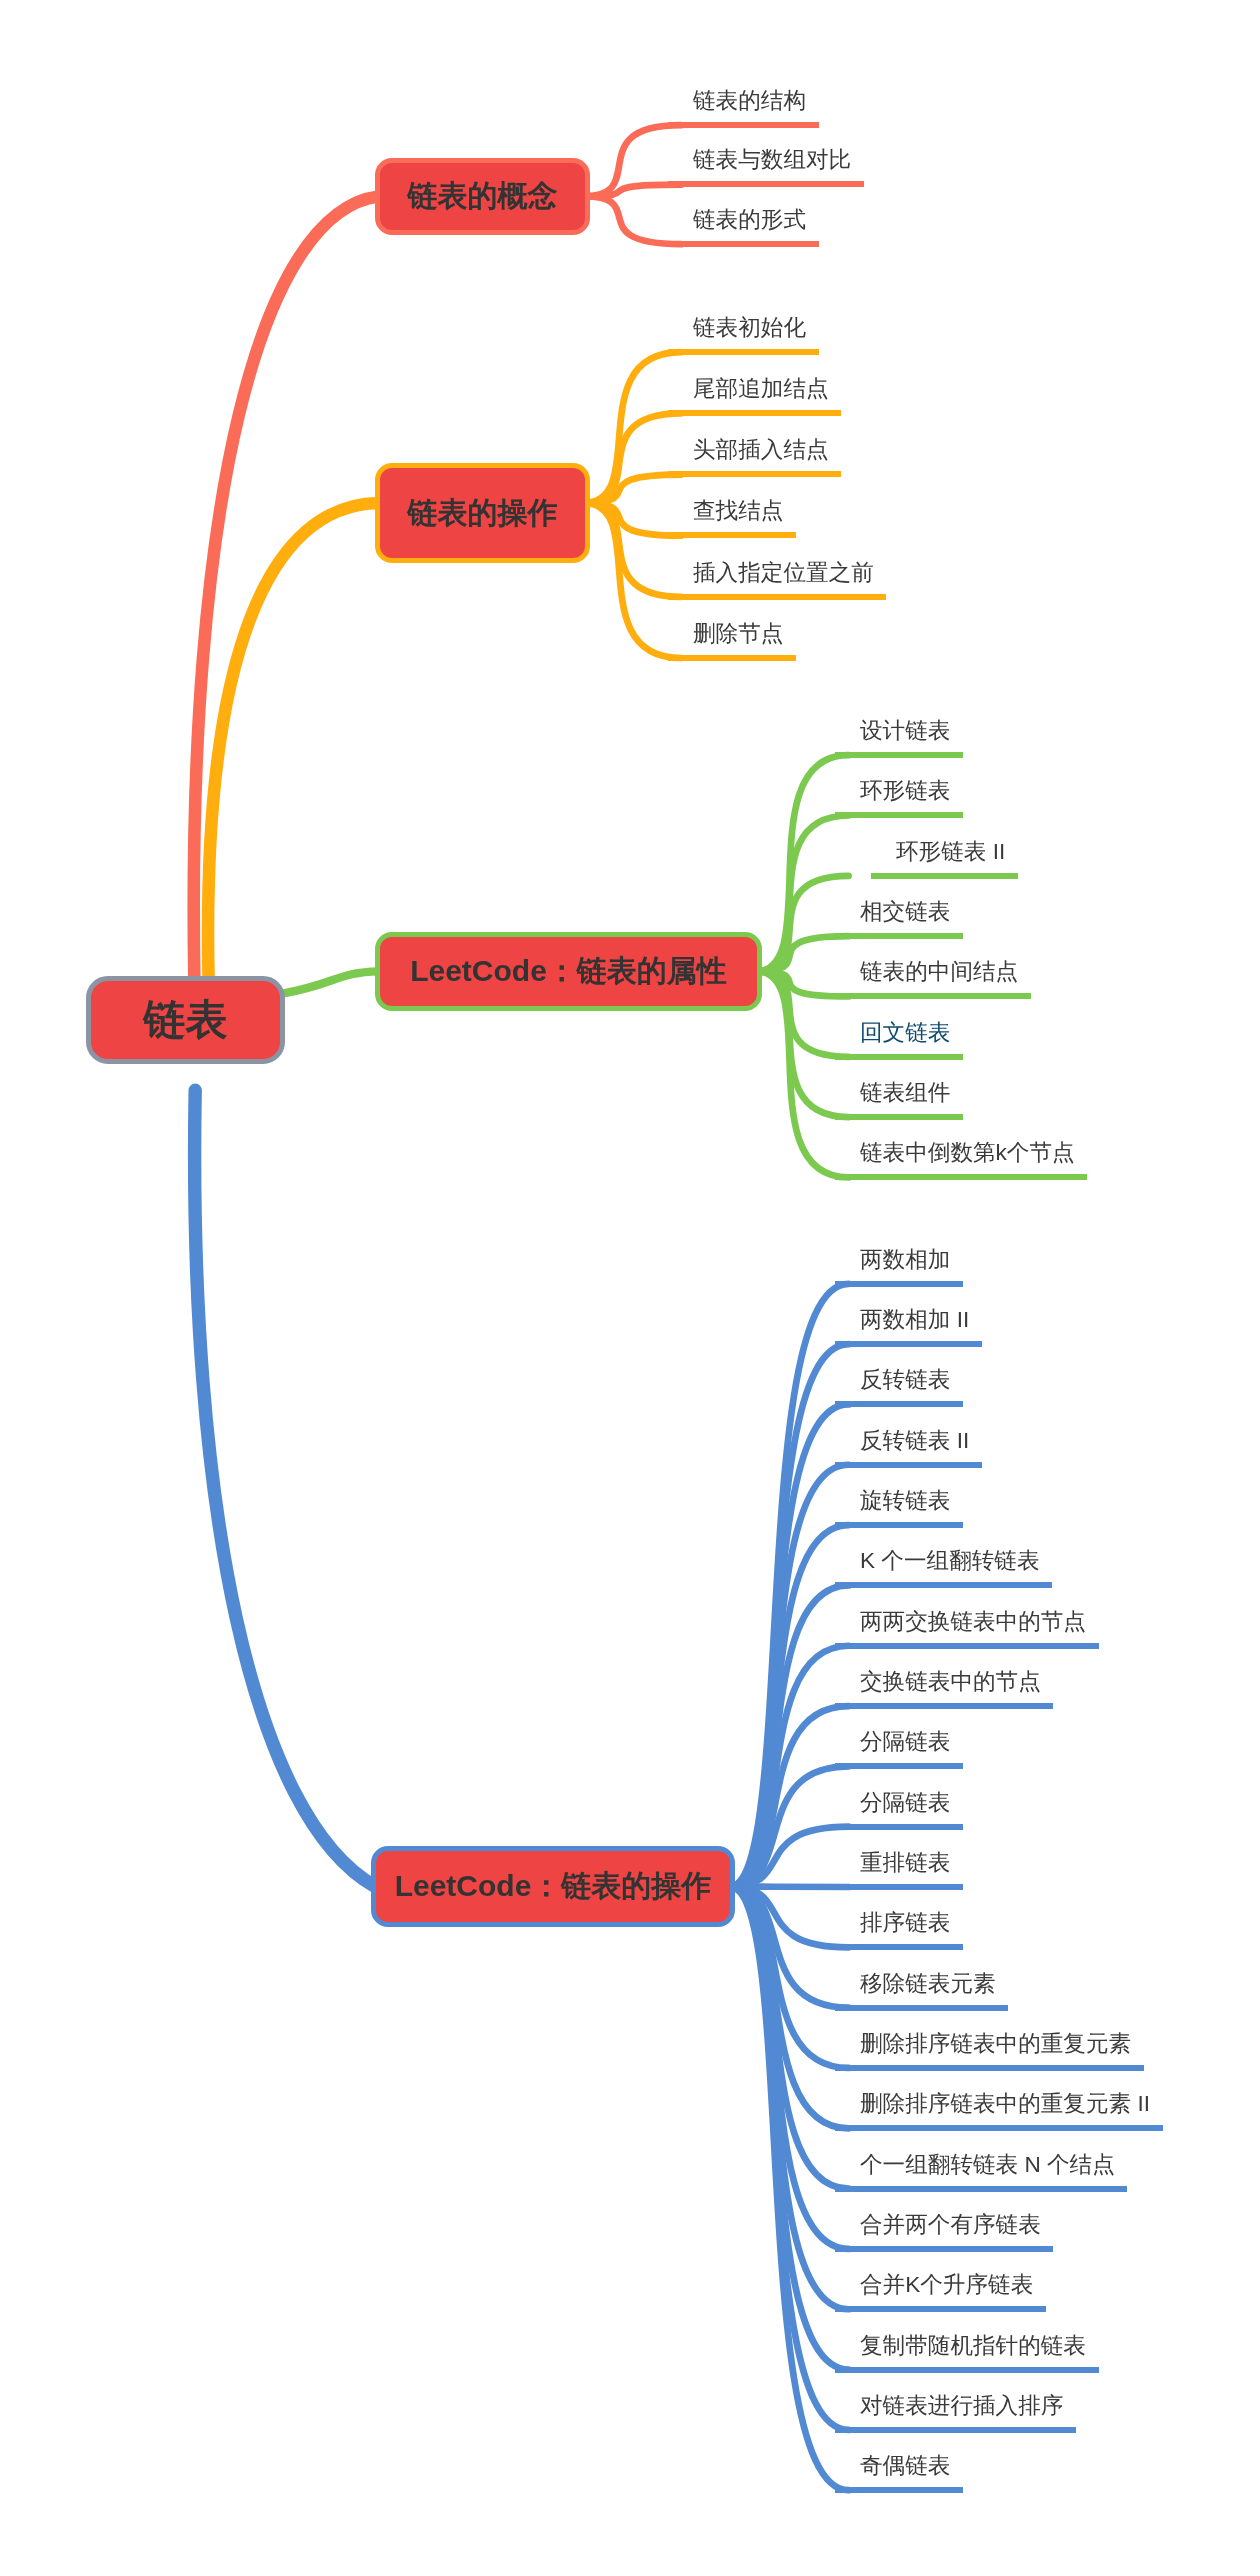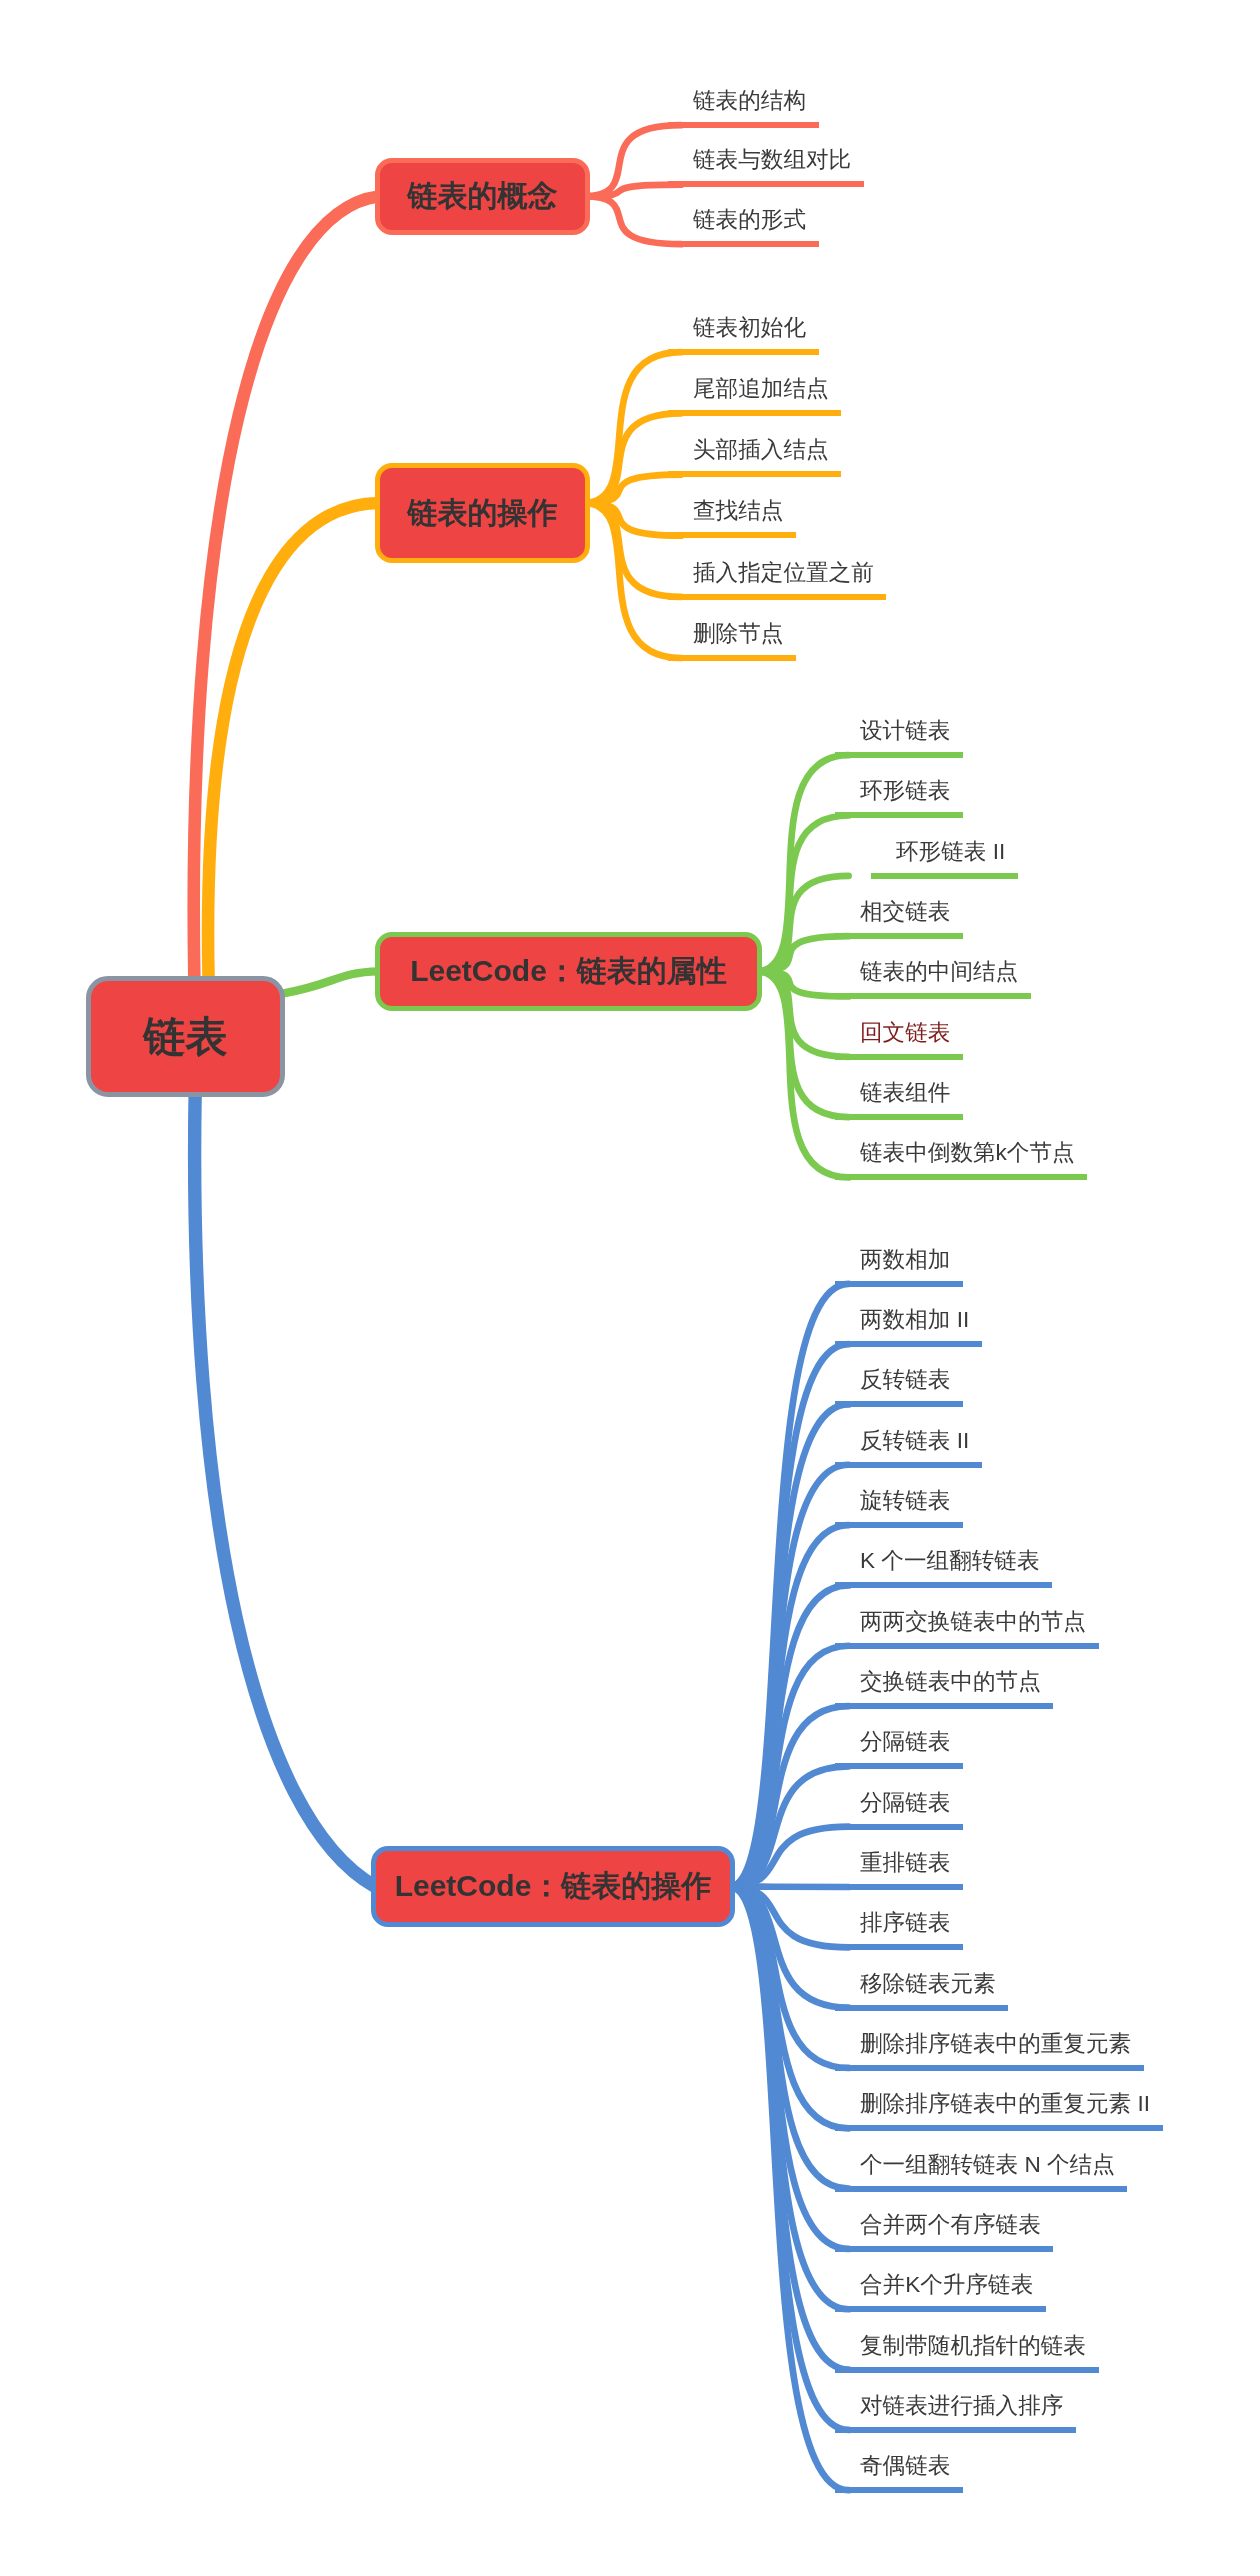--- a/index.html
+++ b/index.html
@@ -62,21 +62,21 @@
       <path d="M 871 2251.5 C 951 2251.5 893 2468 1013 2468" fill="none" stroke="#5289D3" stroke-width="8" stroke-linecap="round"></path>
       <path d="M 871 2251.5 C 951 2251.5 893 2540 1013 2540" fill="none" stroke="#5289D3" stroke-width="8" stroke-linecap="round"></path>
       <path d="M 871 2251.5 C 951 2251.5 893 2612 1013 2612" fill="none" stroke="#5289D3" stroke-width="8" stroke-linecap="round"></path>
       <path d="M 871 2251.5 C 951 2251.5 893 2684 1013 2684" fill="none" stroke="#5289D3" stroke-width="8" stroke-linecap="round"></path>
       <path d="M 871 2251.5 C 951 2251.5 893 2756 1013 2756" fill="none" stroke="#5289D3" stroke-width="8" stroke-linecap="round"></path>
       <path d="M 871 2251.5 C 951 2251.5 893 2828 1013 2828" fill="none" stroke="#5289D3" stroke-width="8" stroke-linecap="round"></path>
       <path d="M 871 2251.5 C 951 2251.5 893 2900 1013 2900" fill="none" stroke="#5289D3" stroke-width="8" stroke-linecap="round"></path>
       <path d="M 871 2251.5 C 951 2251.5 893 2972 1013 2972" fill="none" stroke="#5289D3" stroke-width="8" stroke-linecap="round"></path>
     </svg>
   <div id="nodes">
-      <div class="node root-node" style="left: 86px; top: 976px; width: 199px; height: 121px; border-color: rgb(139, 148, 163); color: rgb(51, 51, 51);">
+      <div class="node root-node" style="left: 86px; top: 976px; width: 199px; height: 88px; border-color: rgb(139, 148, 163); color: rgb(51, 51, 51);">
         <span>链表</span>
       </div>
       <div class="node branch-node" style="left: 375px; top: 158px; width: 215px; height: 77px; border-color: rgb(251, 108, 88); color: rgb(51, 51, 51);">
         <span>链表的概念</span>
       </div>
       <div class="leaf" style="left: 668px; top: 84px; border-bottom-color: rgb(251, 108, 88); color: rgb(58, 58, 58);">链表的结构</div>
       <div class="leaf" style="left: 668px; top: 143px; border-bottom-color: rgb(251, 108, 88); color: rgb(58, 58, 58);">链表与数组对比</div>
       <div class="leaf" style="left: 668px; top: 203px; border-bottom-color: rgb(251, 108, 88); color: rgb(58, 58, 58);">链表的形式</div>
       <div class="node branch-node" style="left: 375px; top: 463px; width: 215px; height: 100px; border-color: rgb(255, 174, 13); color: rgb(51, 51, 51);">
         <span>链表的操作</span>
@@ -88,21 +88,21 @@
       <div class="leaf" style="left: 668px; top: 556px; border-bottom-color: rgb(255, 174, 13); color: rgb(58, 58, 58);">插入指定位置之前</div>
       <div class="leaf" style="left: 668px; top: 617px; border-bottom-color: rgb(255, 174, 13); color: rgb(58, 58, 58);">删除节点</div>
       <div class="node branch-node" style="left: 375px; top: 932px; width: 387px; height: 79px; border-color: rgb(124, 201, 79); color: rgb(51, 51, 51);">
         <span>LeetCode：链表的属性</span>
       </div>
       <div class="leaf" style="left: 835px; top: 714px; border-bottom-color: rgb(124, 201, 79); color: rgb(58, 58, 58);">设计链表</div>
       <div class="leaf" style="left: 835px; top: 774px; border-bottom-color: rgb(124, 201, 79); color: rgb(58, 58, 58);">环形链表</div>
       <div class="leaf" style="left: 871px; top: 835px; border-bottom-color: rgb(124, 201, 79); color: rgb(58, 58, 58);">环形链表 II</div>
       <div class="leaf" style="left: 835px; top: 895px; border-bottom-color: rgb(124, 201, 79); color: rgb(58, 58, 58);">相交链表</div>
       <div class="leaf" style="left: 835px; top: 955px; border-bottom-color: rgb(124, 201, 79); color: rgb(58, 58, 58);">链表的中间结点</div>
-      <div class="leaf" style="left: 835px; top: 1016px; border-bottom-color: rgb(124, 201, 79); color: #7f1d1d;">回文链表</div>
+      <div class="leaf" style="left: 835px; top: 1016px; border-bottom-color: rgb(124, 201, 79); color: #0c4a6e;">回文链表</div>
       <div class="leaf" style="left: 835px; top: 1076px; border-bottom-color: rgb(124, 201, 79); color: rgb(58, 58, 58);">链表组件</div>
       <div class="leaf" style="left: 835px; top: 1136px; border-bottom-color: rgb(124, 201, 79); color: rgb(58, 58, 58);">链表中倒数第k个节点</div>
       <div class="node branch-node" style="left: 371px; top: 1846px; width: 364px; height: 81px; border-color: rgb(82, 137, 211); color: rgb(51, 51, 51);">
         <span>LeetCode：链表的操作</span>
       </div>
       <div class="leaf" style="left: 835px; top: 1243px; border-bottom-color: rgb(82, 137, 211); color: rgb(58, 58, 58);">两数相加</div>
       <div class="leaf" style="left: 835px; top: 1303px; border-bottom-color: rgb(82, 137, 211); color: rgb(58, 58, 58);">两数相加 II</div>
       <div class="leaf" style="left: 835px; top: 1363px; border-bottom-color: rgb(82, 137, 211); color: rgb(58, 58, 58);">反转链表</div>
       <div class="leaf" style="left: 835px; top: 1424px; border-bottom-color: rgb(82, 137, 211); color: rgb(58, 58, 58);">反转链表 II</div>
       <div class="leaf" style="left: 835px; top: 1484px; border-bottom-color: rgb(82, 137, 211); color: rgb(58, 58, 58);">旋转链表</div>

